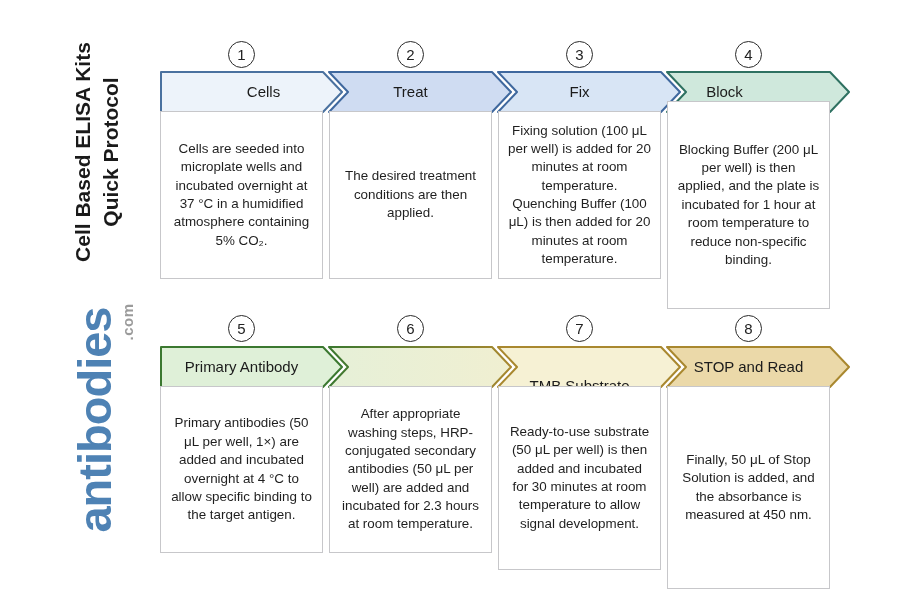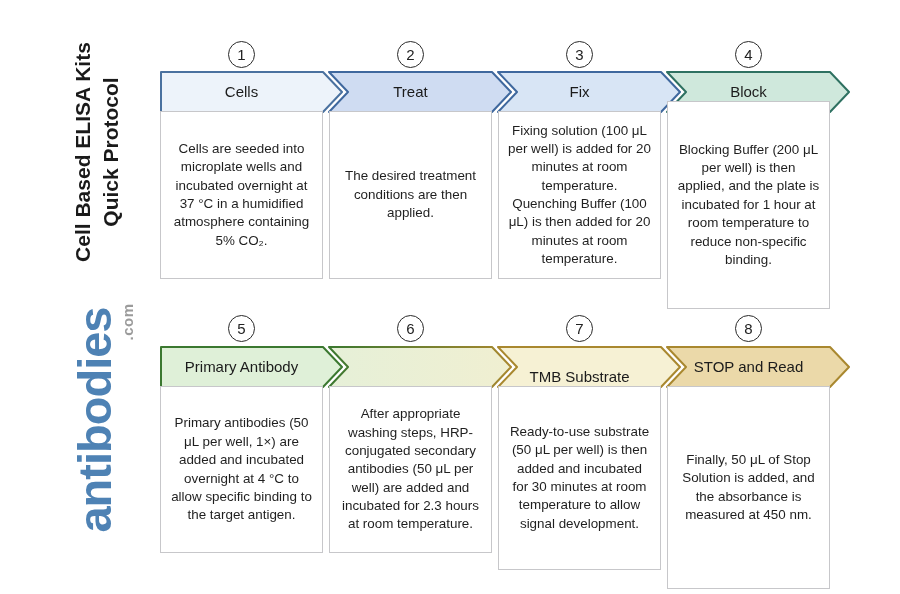--- a/index.html
+++ b/index.html
@@ -109,27 +109,27 @@
   <div class="num-circle" style="left:397px;top:315px;">
       <span>6</span>
     </div>
   <div class="num-circle" style="left:566px;top:315px;">
       <span>7</span>
     </div>
   <div class="num-circle" style="left:735px;top:315px;">
       <span>8</span>
     </div>
 
-  <div class="banner-label" style="left:160px;top:71px;">Cells</div>
+  <div class="banner-label" style="left:160px;top:71px;padding-left:22px;">Cells</div>
   <div class="banner-label" style="left:329px;top:71px;">Treat</div>
   <div class="banner-label" style="left:498px;top:71px;">Fix</div>
-  <div class="banner-label" style="left:667px;top:71px;text-align:right;">Block</div>
+  <div class="banner-label" style="left:643px;top:71px;text-align:right;">Block</div>
 
   <div class="banner-label" style="left:160px;top:346px;">Primary Antibody</div>
-  <div class="banner-label" style="left:498px;top:356px;">TMB Substrate</div>
+  <div class="banner-label" style="left:498px;top:365px;">TMB Substrate</div>
   <div class="banner-label" style="left:667px;top:346px;">STOP and Read</div>
 
   <div class="desc-box" style="left:160px;top:111px;height:168px;">
     <div class="desc-text">Cells are seeded into microplate wells and incubated overnight at 37 °C in a humidified atmosphere containing 5% CO₂.</div>
   </div>
   <div class="desc-box" style="left:329px;top:111px;height:168px;">
     <div class="desc-text">The desired treatment conditions are then applied.</div>
   </div>
   <div class="desc-box" style="left:498px;top:111px;height:168px;">
     <div class="desc-text">Fixing solution (100 μL per well) is added for 20 minutes at room temperature. Quenching Buffer (100 μL) is then added for 20 minutes at room temperature.</div>

